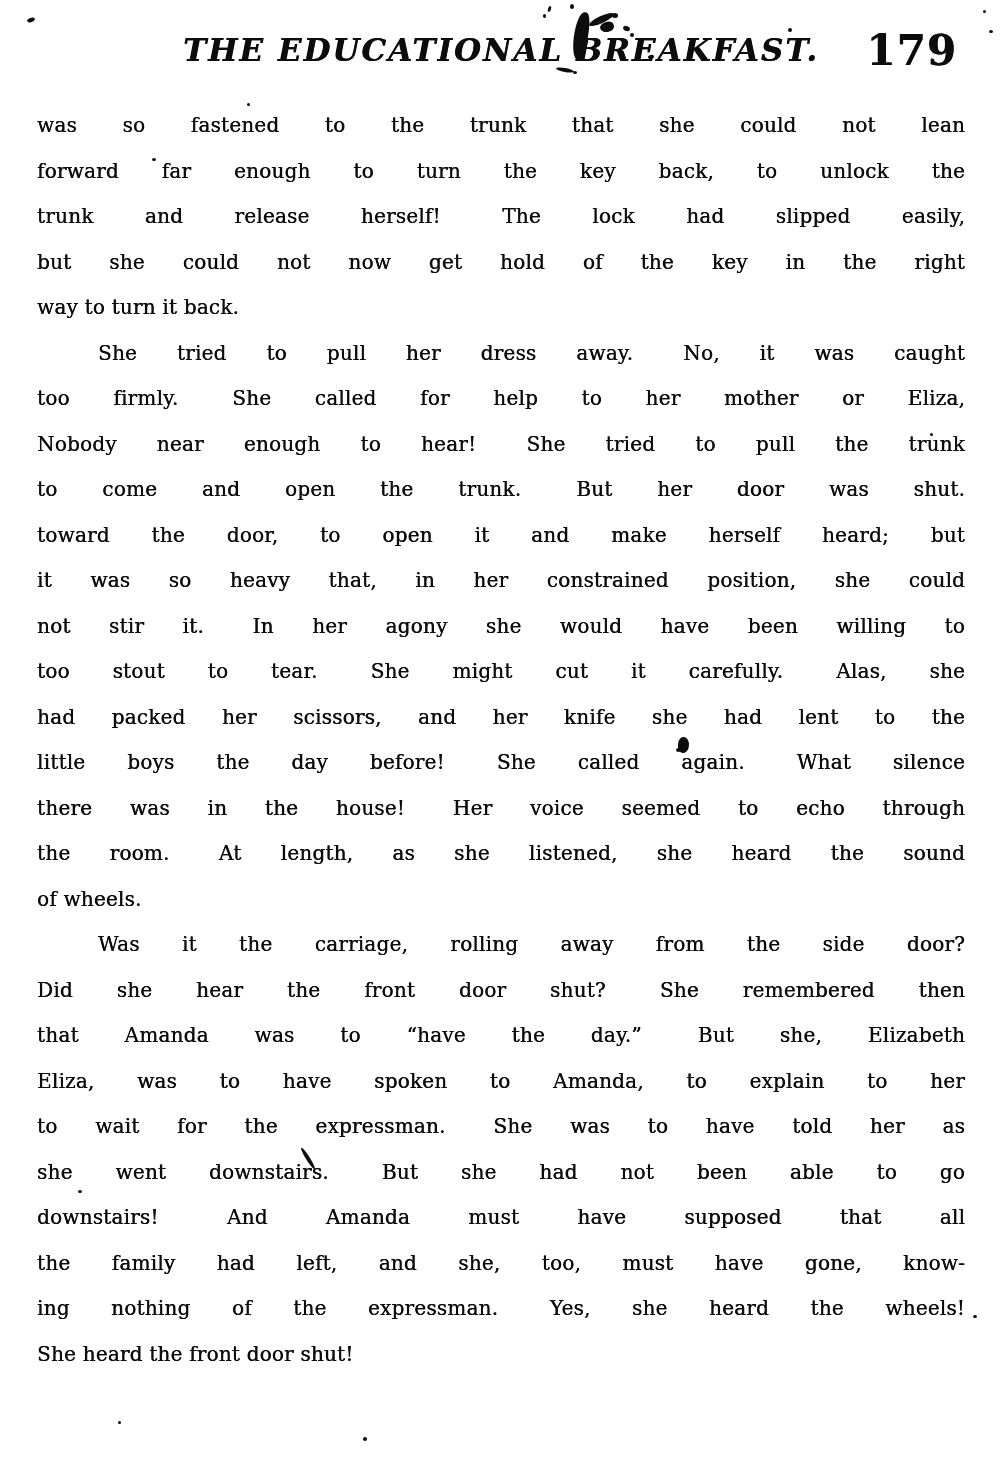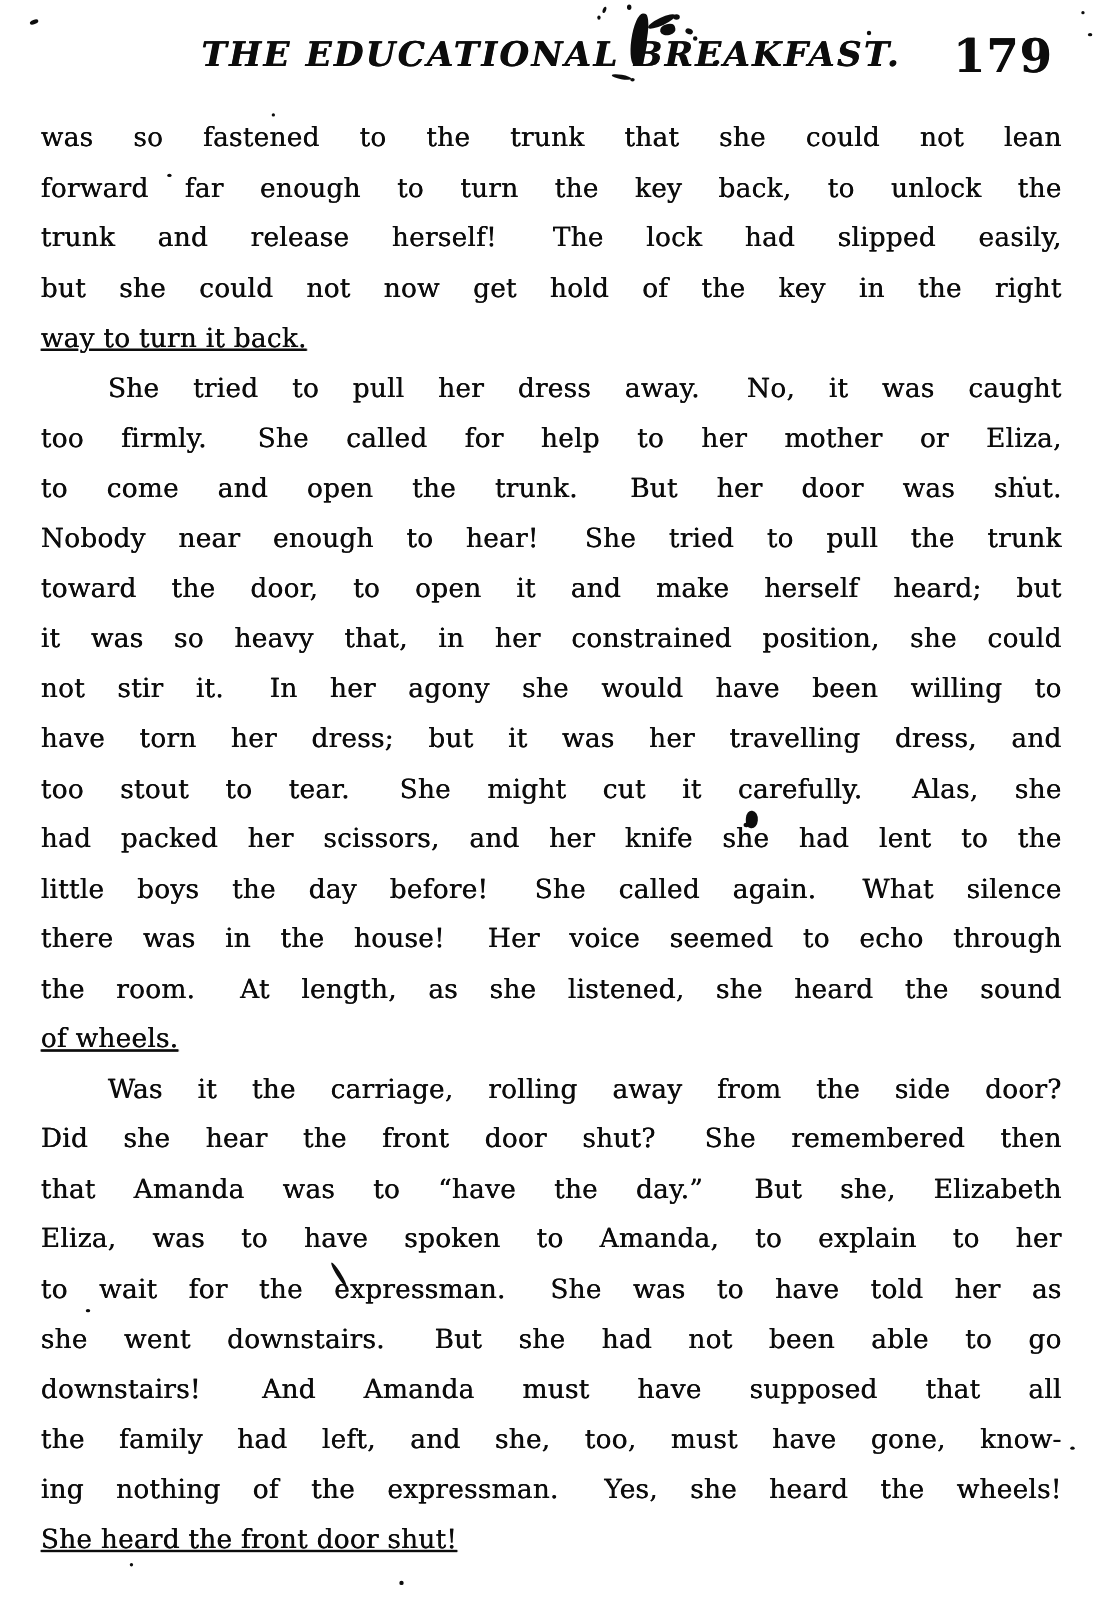--- a/index.html
+++ b/index.html
@@ -45,31 +45,31 @@
   }
 
   
   .text-block {
     position: absolute;
     top: 103px;
     left: 37px;
     width: 928px;
   }
   .line {
-    font-size: 24px;
+    font-size: 20px;
     line-height: 45.5px;
     height: 45.5px;
     text-align: justify;
     text-align-last: justify;
     text-shadow: 0.35px 0 0 currentColor;
     letter-spacing: 0.2px;
     white-space: nowrap-none;
     overflow: visible;
   }
-  .line.last { text-align-last: left; text-decoration: underline; }
+  .line.last { text-align-last: left; }
   .line.indent { text-indent: 61px; }
 
   
   .mark { position: absolute; background: #0d0d0d; }
   .blob-a   { left: 574px; top: 12px;  width: 14px; height: 48px; border-radius: 60% 40% 50% 55%; transform: rotate(8deg); }
   .blob-b   { left: 588px; top: 16px;  width: 27px; height: 7px;  border-radius: 50%; transform: rotate(-25deg); }
   .blob-c   { left: 600px; top: 22px;  width: 14px; height: 10px; border-radius: 55% 45% 50% 60%; transform: rotate(-15deg); }
   .blob-d   { left: 612px; top: 13px;  width: 6px;  height: 5px;  border-radius: 50%; }
   .blob-e   { left: 623px; top: 26px;  width: 7px;  height: 5px;  border-radius: 50%; transform: rotate(20deg); }
   .blob-f   { left: 648px; top: 55px;  width: 6px;  height: 4px;  border-radius: 50%; transform: rotate(-15deg); }
@@ -105,26 +105,25 @@
   </div>
 
   <div class="text-block">
       <div class="line">was so fastened to the trunk that she could not lean</div>
       <div class="line">forward far enough to turn the key back, to unlock the</div>
       <div class="line">trunk and release herself!  The lock had slipped easily,</div>
       <div class="line">but she could not now get hold of the key in the right</div>
       <div class="line last">way to turn it back.</div>
       <div class="line indent">She tried to pull her dress away.  No, it was caught</div>
       <div class="line">too firmly.  She called for help to her mother or Eliza,</div>
+      <div class="line">Nobody near enough to hear!  She tried to pull the trunk</div>
       <div class="line">to come and open the trunk.  But her door was shut.</div>
-      <div class="line">Nobody near enough to hear!  She tried to pull the trunk</div>
       <div class="line">toward the door, to open it and make herself heard; but</div>
       <div class="line">it was so heavy that, in her constrained position, she could</div>
       <div class="line">not stir it.  In her agony she would have been willing to</div>
-      <div class="line">have torn her dress; but it was her travelling dress, and</div>
       <div class="line">too stout to tear.  She might cut it carefully.  Alas, she</div>
       <div class="line">had packed her scissors, and her knife she had lent to the</div>
       <div class="line">little boys the day before!  She called again.  What silence</div>
       <div class="line">there was in the house!  Her voice seemed to echo through</div>
       <div class="line">the room.  At length, as she listened, she heard the sound</div>
       <div class="line last">of wheels.</div>
       <div class="line indent">Was it the carriage, rolling away from the side door?</div>
       <div class="line">Did she hear the front door shut?  She remembered then</div>
       <div class="line">that Amanda was to “have the day.”  But she, Elizabeth</div>
       <div class="line">Eliza, was to have spoken to Amanda, to explain to her</div>

